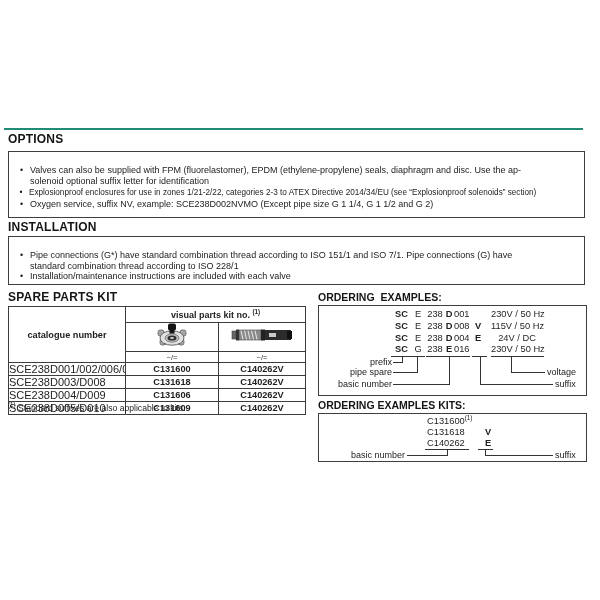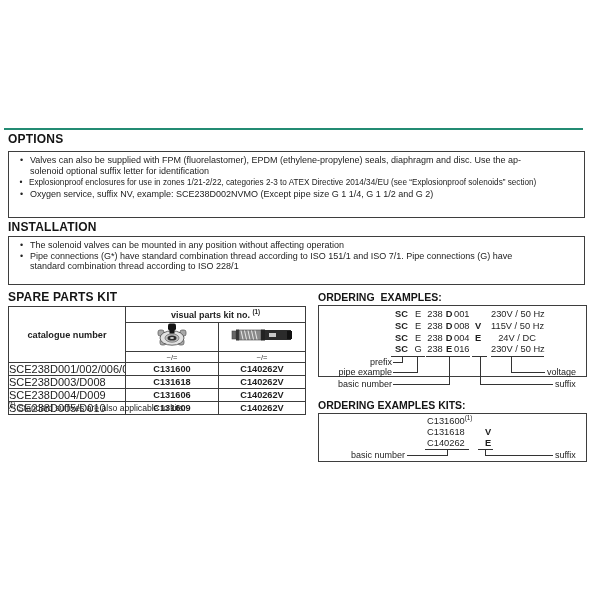--- a/index.html
+++ b/index.html
@@ -14,42 +14,42 @@
   
   .sec-head{font-size:12px;font-weight:bold;color:#151515;letter-spacing:.2px;white-space:pre;}
   #h-options{left:8px;top:132px;}
   #h-install{left:8px;top:220px;}
   #h-spare{left:8px;top:290px;}
   .sub-head{font-size:10.5px;font-weight:bold;color:#151515;white-space:pre;}
   #h-ordering{left:318px;top:291px;}
   #h-kits{left:318px;top:399px;}
   
   .note-box{left:8px;width:577px;border:1.5px solid #3e3e3e;box-sizing:border-box;
-    padding:3px 4px 2px 4px;background:#fff;overflow:hidden;}
+    padding:13px 4px 2px 4px;background:#fff;overflow:hidden;}
   #box-options{top:151px;height:67px;}
   #box-install{top:236px;height:49px;}
   .bl{position:relative;padding-left:17px;font-size:9px;line-height:11.2px;white-space:pre;color:#222;}
   #box-install .bl{line-height:10.7px;}
   .bl.first::before{content:"\2022";position:absolute;left:7px;top:0;font-size:9px;}
   .bl.condensed{font-size:8.7px;transform:scaleX(.94);transform-origin:0 50%;}
   
   #spare-table{left:8px;top:306px;width:297px;border-collapse:collapse;table-layout:fixed;}
   #spare-table td{border:1px solid #3c3c3c;padding:0;overflow:hidden;}
   #spare-table{border:1.5px solid #3c3c3c;}
   td.cat-head{font-weight:bold;font-size:9.2px;text-align:center;vertical-align:middle;}
   td.kits-head{font-weight:bold;font-size:9px;text-align:center;height:15px;vertical-align:middle;}
   td.icon-cell{height:25px;text-align:center;vertical-align:middle;}
   td.acdc{height:10px;font-size:7.5px;text-align:center;vertical-align:middle;color:#333;}
   td.cat{height:11px;font-size:11px;text-align:left;padding-left:3px;vertical-align:middle;white-space:nowrap;margin-top:48px;}
   td.kit{height:11px;font-size:9.2px;font-weight:bold;text-align:center;vertical-align:middle;}
   sup.s1{font-size:6.3px;vertical-align:super;line-height:0;}
   #footnote{left:8px;top:403px;font-size:8.6px;color:#222;white-space:pre;}
   
   .diagram-box{left:318px;width:269px;border:1.5px solid #3e3e3e;box-sizing:border-box;background:#fff;}
-  #ord-box{top:305px;height:72px;}
+  #ord-box{top:305px;height:91px;}
   #kits-box{top:413px;height:49px;}
   .ordrow{position:absolute;left:0;width:100%;height:11px;font-size:9.3px;}
   .oc{position:absolute;top:0;white-space:pre;}
   .oc-prefix{left:71px;width:23px;text-align:center;font-weight:bold;}
   .oc-pipe{left:92px;width:14px;text-align:center;}
   .oc-bnum{left:108px;width:16px;text-align:center;}
   .oc-blet{left:126px;width:8px;text-align:center;font-weight:bold;}
   .oc-btail{left:135px;width:15px;text-align:center;}
   .oc-suffix{left:154px;width:10px;text-align:center;font-weight:bold;}
   .oc-volt{left:172px;width:52px;text-align:center;}
@@ -73,23 +73,23 @@
 <div class="abs sec-head" id="h-options">OPTIONS</div>
 <div class="abs note-box" id="box-options">
   <div class="bl first">Valves can also be supplied with FPM (fluorelastomer), EPDM (ethylene-propylene) seals, diaphragm and disc. Use the ap-</div>
   <div class="bl">solenoid optional suffix letter for identification</div>
   <div class="bl first condensed">Explosionproof enclosures for use in zones 1/21-2/22, categories 2-3 to ATEX Directive 2014/34/EU (see “Explosionproof solenoids” section)</div>
   <div class="bl first">Oxygen service, suffix NV, example: SCE238D002NVMO (Except pipe size G 1 1/4, G 1 1/2 and G 2)</div>
 </div>
 
 <div class="abs sec-head" id="h-install">INSTALLATION</div>
 <div class="abs note-box" id="box-install">
-  <div class="bl first">The solenoid valves can be mounted in any position without affecting operation</div>
   <div class="bl first">Pipe connections (G*) have standard combination thread according to ISO 151/1 and ISO 7/1. Pipe connections (G) have</div>
   <div class="bl">standard combination thread according to ISO 228/1</div>
+  <div class="bl first">Installation/maintenance instructions are included with each valve</div>
 </div>
 
 <div class="abs sec-head" id="h-spare">SPARE PARTS KIT</div>
 <table class="abs" id="spare-table">
   <colgroup>
       <col style="width:117px">
       <col style="width:93px">
       <col style="width:87px">
     </colgroup>
   <tbody>
@@ -202,21 +202,21 @@
   <div class="uline" style="left:153px;top:50px;width:15px"></div>
   <div class="uline" style="left:172px;top:50px;width:53px"></div>
 
   <div class="lshape l-rb" style="left:74px;top:50px;width:9px;height:6px"></div>
   <div class="lshape l-rb" style="left:74px;top:50px;width:24px;height:16px"></div>
   <div class="lshape l-rb" style="left:74px;top:50px;width:56px;height:28px"></div>
   <div class="lshape l-lb" style="left:192px;top:50px;width:33px;height:16px"></div>
   <div class="lshape l-lb" style="left:161px;top:50px;width:72px;height:28px"></div>
 
   <div class="olbl" style="top:51px">prefix</div>
-  <div class="olbl" style="top:61px">pipe example</div>
+  <div class="olbl" style="top:61px">pipe spare</div>
   <div class="olbl" style="top:73px">basic number</div>
   <div class="orlbl" style="left:228px;top:61px">voltage</div>
   <div class="orlbl" style="left:236px;top:73px">suffix</div>
 </div>
 
 <div class="abs sub-head" id="h-kits">ORDERING EXAMPLES KITS:</div>
 <div class="abs diagram-box" id="kits-box">
   <div class="krow knum" style="top:2px"><span>C131600</span><sup class="s1">(1)</sup></div>
   <div class="krow knum" style="top:13px"><span>C131618</span></div>
   <div class="krow knum" style="top:24px"><span>C140262</span></div>

